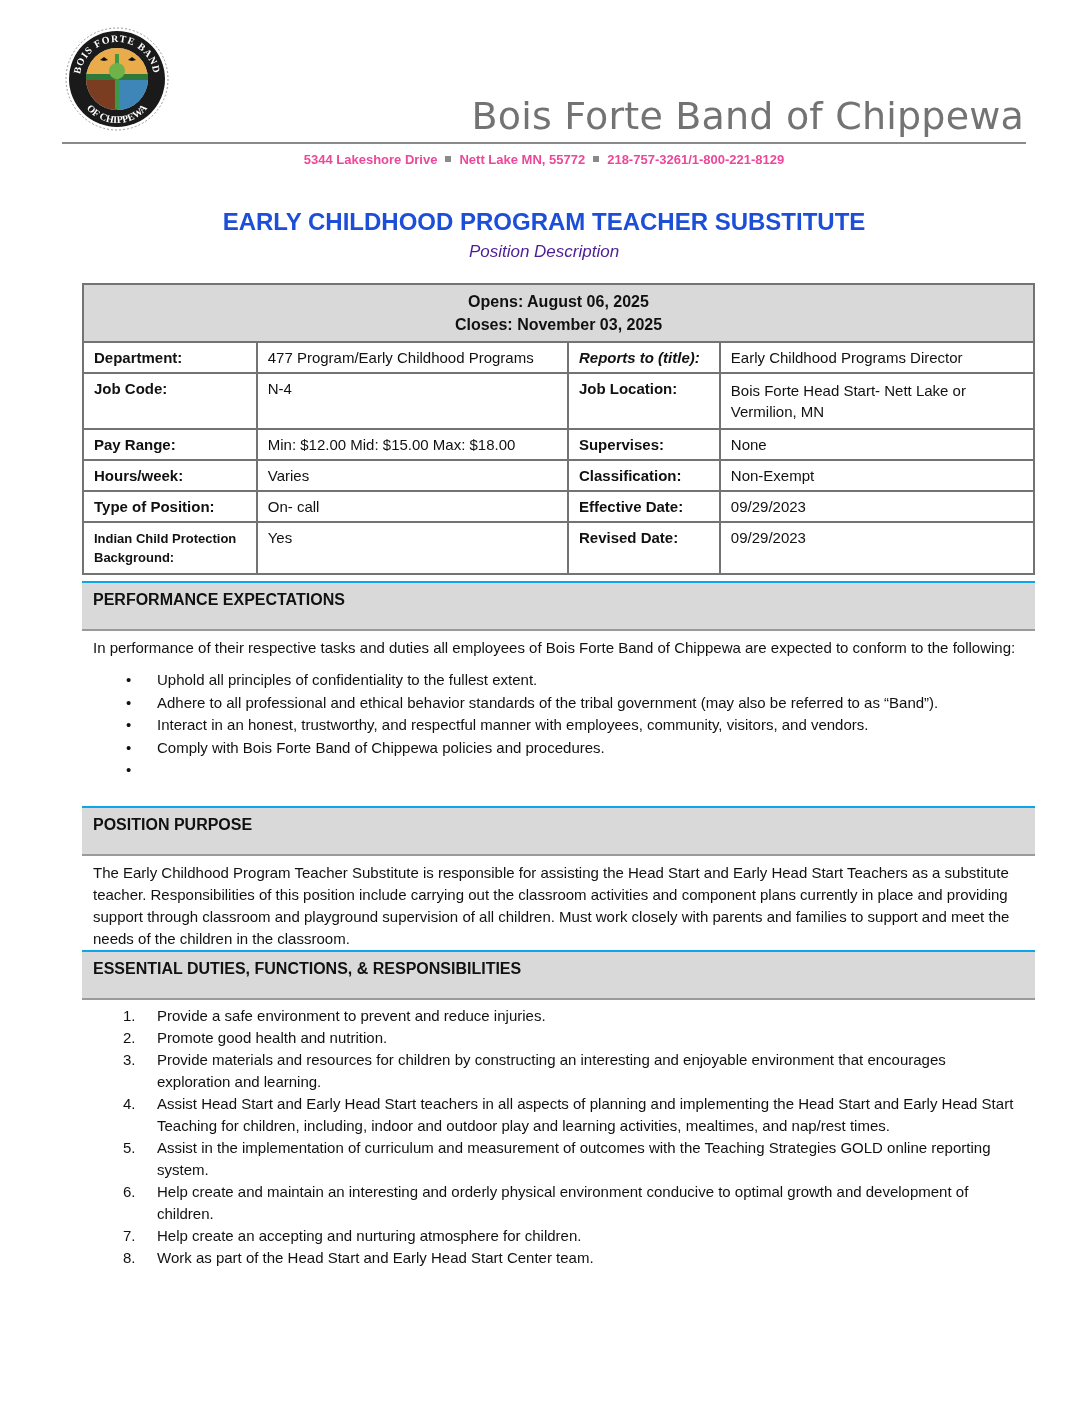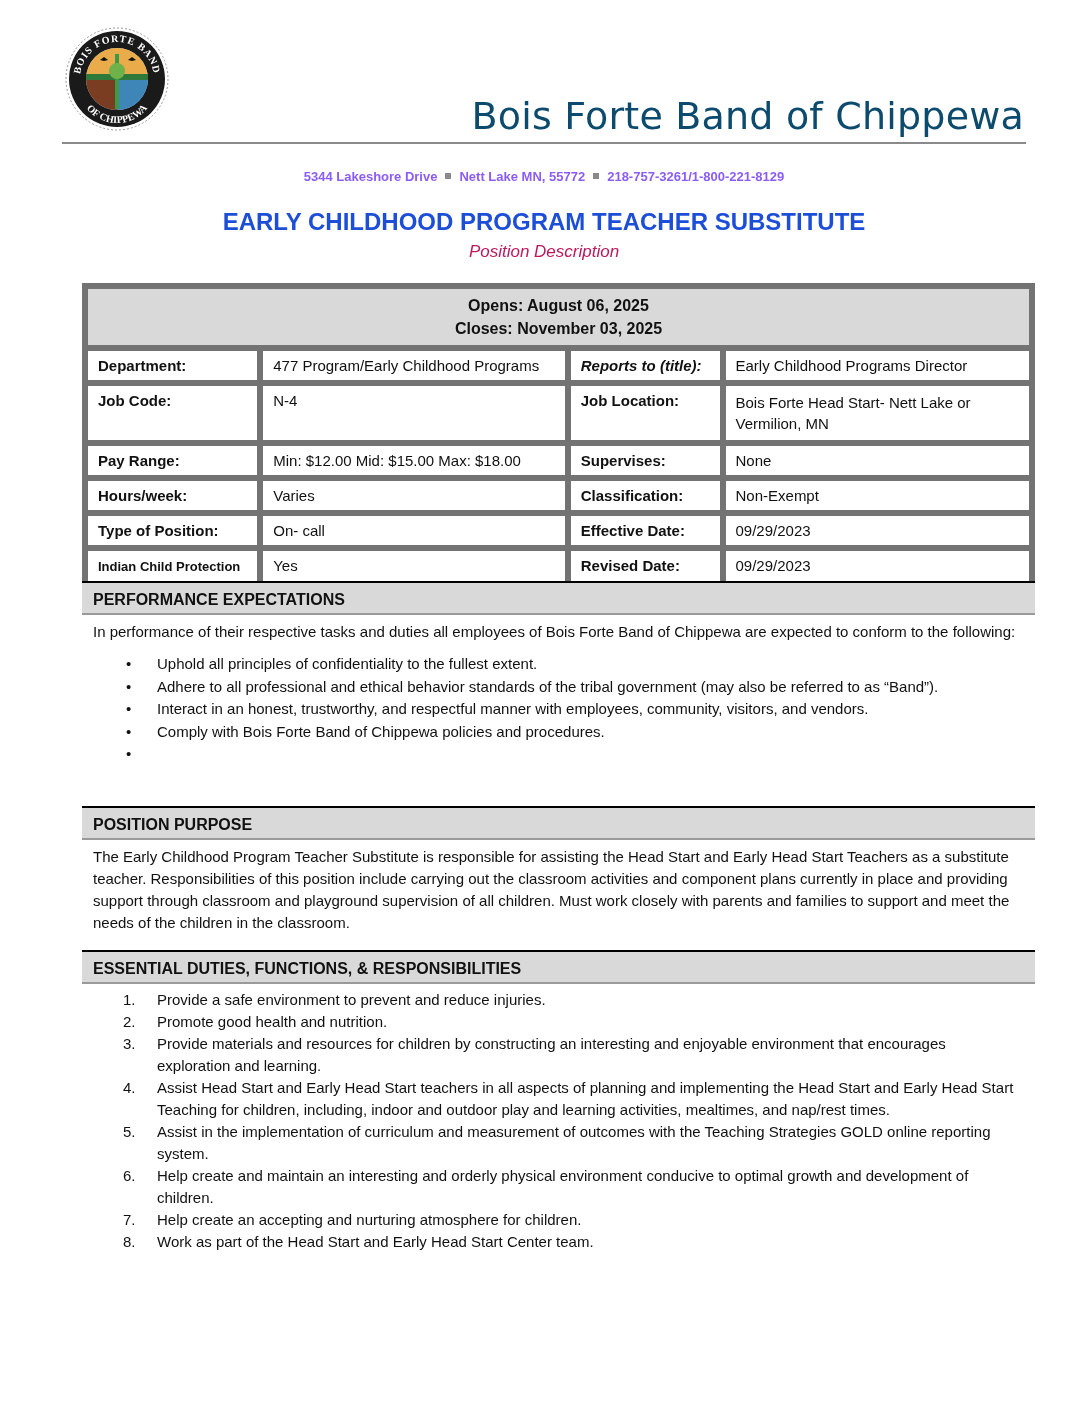--- a/index.html
+++ b/index.html
@@ -5,53 +5,53 @@
     html, body { margin: 0; padding: 0; background: #ffffff; }
     body {
       width: 1088px; height: 1408px; position: relative; overflow: hidden;
       font-family: "Liberation Sans", "DejaVu Sans", sans-serif; color: #111;
     }
     .logo {
       position: absolute; left: 62px; top: 26px; width: 110px; height: 106px;
     }
     .org-name {
       position: absolute; right: 64px; top: 94px;
-      font-size: 38px; color: #0c4a6e; font-family: "DejaVu Sans", sans-serif; letter-spacing: 0.2px;
+      font-size: 38px; color: #737373; font-family: "DejaVu Sans", sans-serif; letter-spacing: 0.2px;
     }
     .header-rule {
       position: absolute; left: 62px; right: 62px; top: 142px; height: 0; border-top: 2px solid #8a8a8a;
     }
     .address {
-      position: absolute; left: 0; right: 0; top: 169px; text-align: center;
-      font-size: 13px; font-weight: bold; color: #8b5cf6;
+      position: absolute; left: 0; right: 0; top: 152px; text-align: center;
+      font-size: 13px; font-weight: bold; color: #ec4899;
     }
     .address .sep { display: inline-block; width: 6px; height: 6px; background: #8a8a8a; margin: 0 8px; vertical-align: middle; position: relative; top: -2px; }
     .doc-title {
       position: absolute; left: 0; right: 0; top: 208px; text-align: center;
       font-size: 24px; font-weight: bold; color: #1d4ed8;
     }
     .doc-subtitle {
       position: absolute; left: 0; right: 0; top: 242px; text-align: center;
-      font-size: 17px; font-style: italic; color: #be185d;
+      font-size: 17px; font-style: italic; color: #4c1d95;
     }
     .info-table {
       position: absolute; left: 82px; top: 283px; width: 953px;
       border-collapse: collapse; font-size: 15px;
     }
-    .info-table td { border: 6px solid #737373; padding: 6px 10px; vertical-align: top; margin-left: 36px; }
+    .info-table td { border: 2px solid #737373; padding: 6px 10px; vertical-align: top; margin-left: 36px; }
     .info-table .dates-cell { background: #d9d9d9; text-align: center; font-weight: bold; font-size: 16px; line-height: 23px; padding: 5px 10px; }
     .info-table .label { font-weight: bold; }
     .info-table .label.small { font-size: 13px; line-height: 19px; border-radius: 19px; }
     .col1 { width: 152px; } .col2 { width: 290px; } .col3 { width: 130px; font-style: italic; } .col4 { width: 293px; }
     .section {
       position: absolute; left: 82px; width: 953px;
     }
     .section-header {
-      background: #d9d9d9; border-top: 2px solid #000000; border-bottom: 2px solid #9a9a9a;
-      font-weight: bold; font-size: 16px; padding: 8px 11px 4px 11px;
+      background: #d9d9d9; border-top: 2px solid #0ea5e9; border-bottom: 2px solid #9a9a9a;
+      font-weight: bold; font-size: 16px; padding: 8px 11px 20px 11px;
     }
     .section-body { font-size: 15px; line-height: 22px; padding: 6px 11px 0 11px; }
     ul.bullets { margin: 10px 0 0 0; padding: 0; list-style: none; }
     ul.bullets li { position: relative; padding-left: 64px; line-height: 22.5px; }
     ul.bullets li .dot { position: absolute; left: 33px; top: 0; }
     ol.duties { margin: 0; padding: 0; list-style: none; }
     ol.duties li { position: relative; padding-left: 64px; line-height: 22px; padding-right: 6px; }
     ol.duties li .num { position: absolute; left: 30px; top: 0; }
   </style>
 </head>

